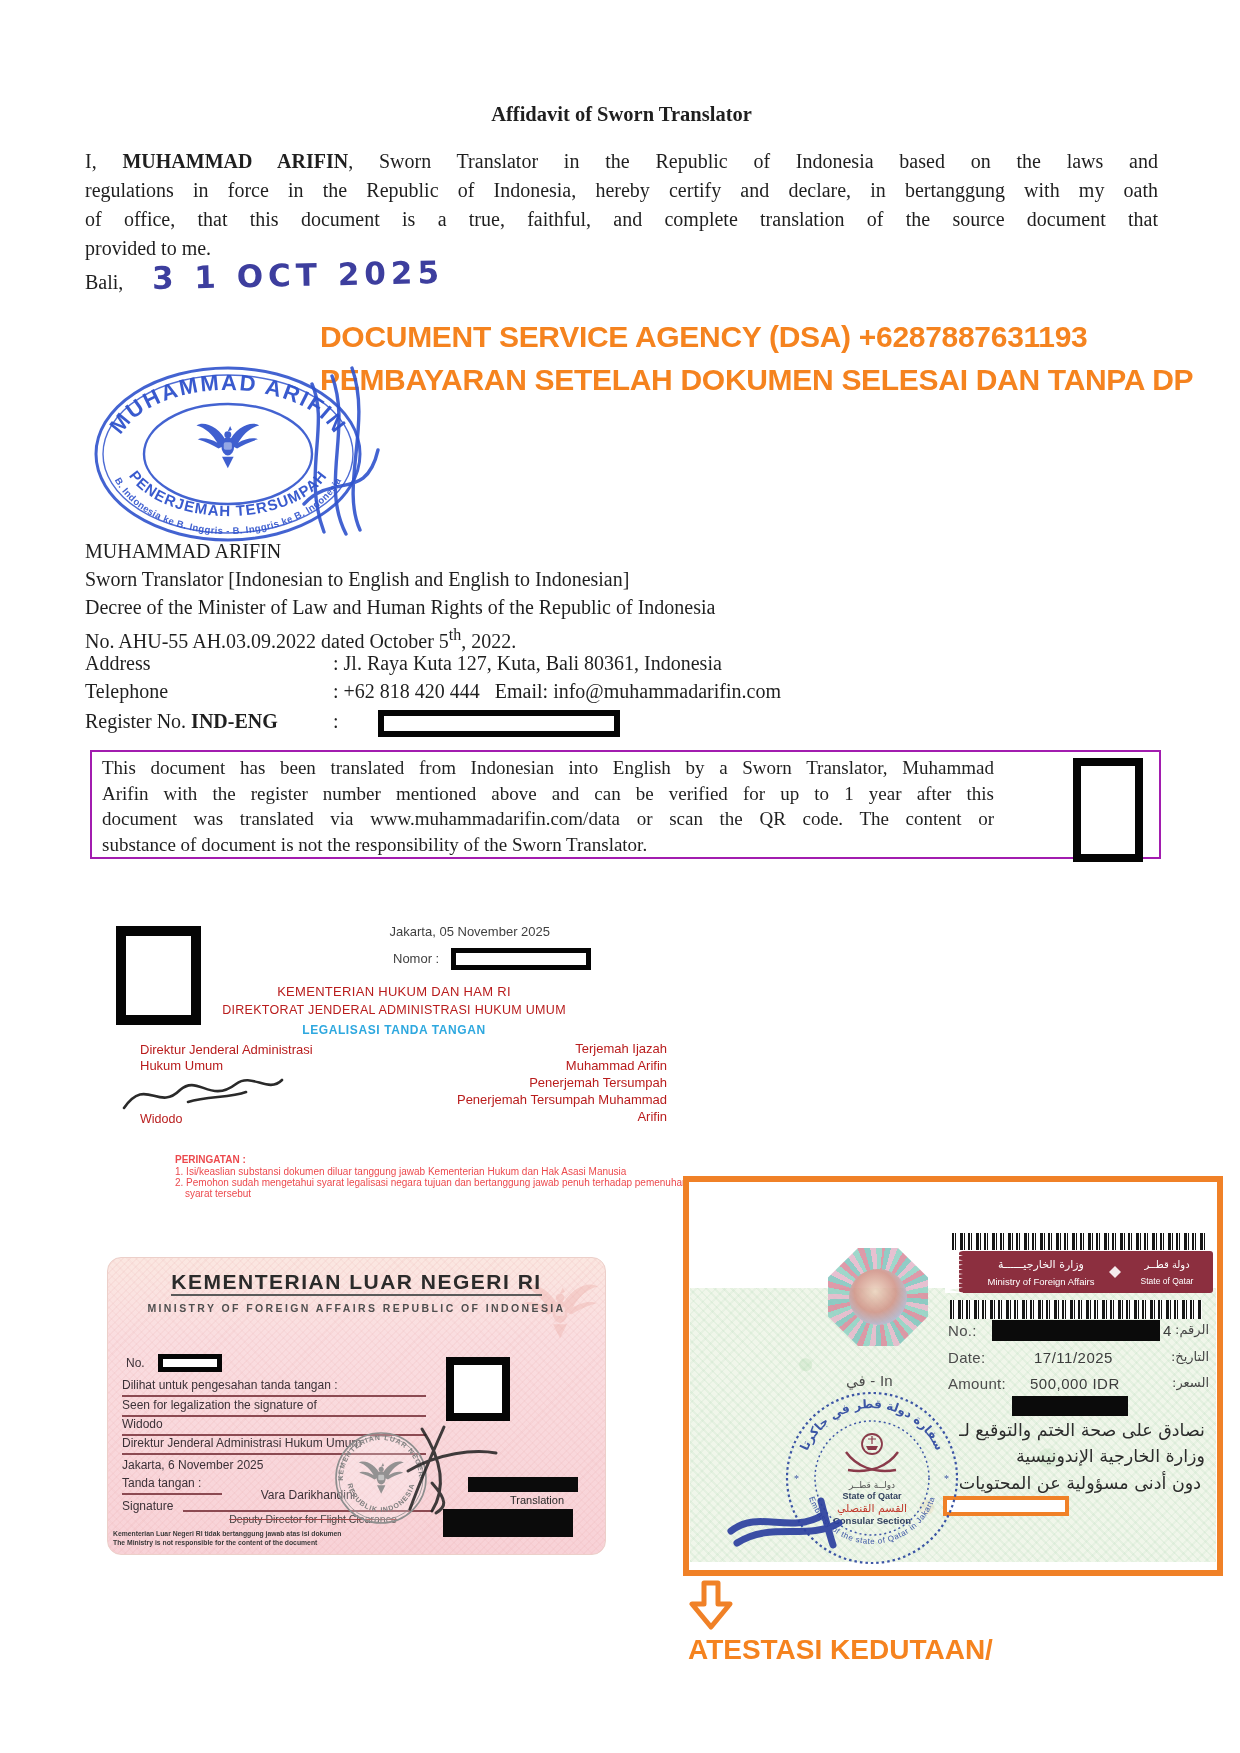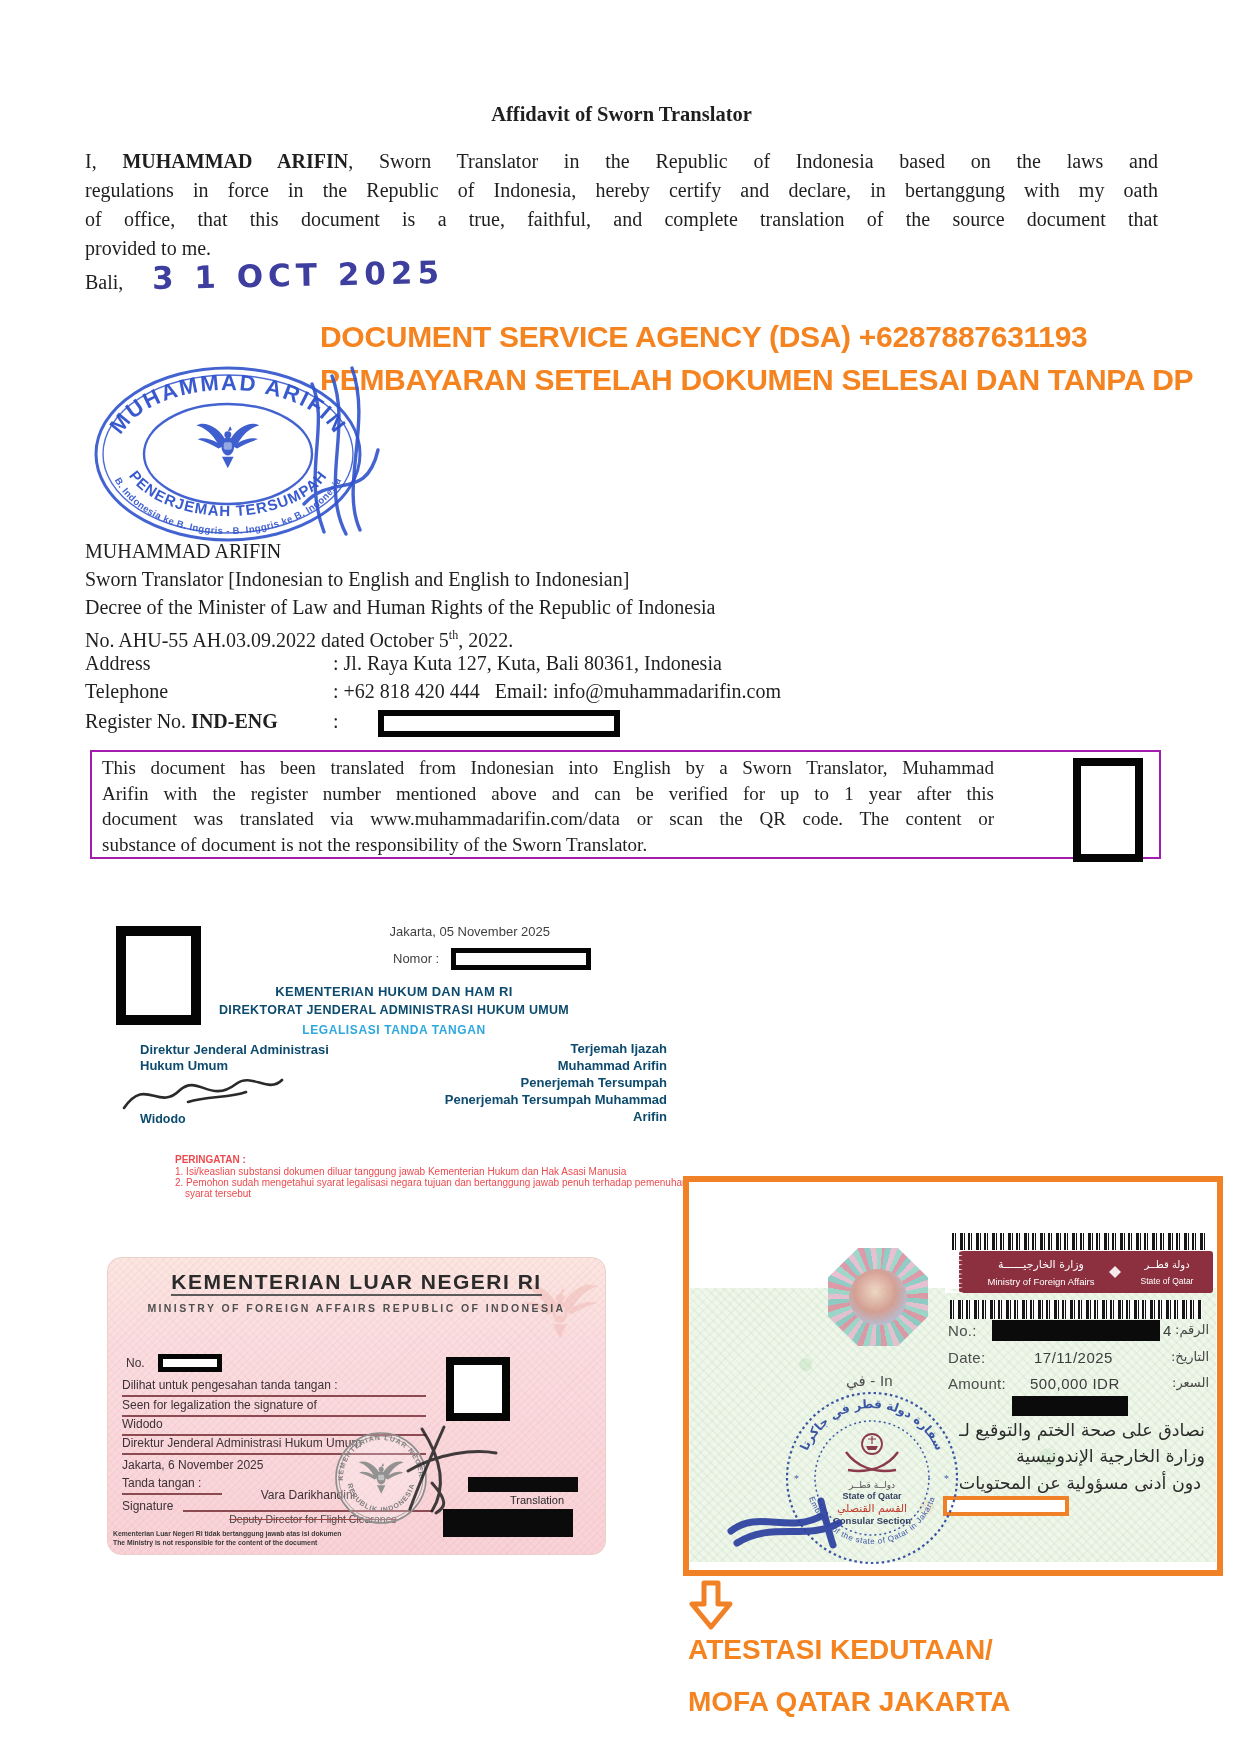--- a/index.html
+++ b/index.html
@@ -7,21 +7,21 @@
         font-family:"Liberation Serif",serif;color:#262626;}
   .abs{position:absolute;}
   .ser{font-size:20px;line-height:28px;color:#1f1f1f;}
   .jline{text-align:justify;text-align-last:justify;-moz-text-align-last:justify;}
   .sans{font-family:"Liberation Sans",sans-serif;}
   .arx{font-family:"DejaVu Sans",sans-serif;}
   .promo{font-family:"Liberation Sans",sans-serif;font-weight:700;font-size:30px;color:#f5831f;letter-spacing:-0.3px;white-space:nowrap;}
   .datestamp{font-family:"DejaVu Sans",sans-serif;font-weight:700;font-size:31px;color:#3d3e9e;letter-spacing:5px;transform:rotate(-1.2deg);white-space:nowrap;}
   .redact{background:#fff;border:8px solid #050505;box-sizing:content-box;}
   .solidbar{background:#0b0b0b;}
-  .ahu-b{font-family:"Liberation Sans",sans-serif;font-weight:700;color:#0c4a6e;}
+  .ahu-b{font-family:"Liberation Sans",sans-serif;font-weight:400;color:#b91c1c;}
   .ahu-n{font-family:"Liberation Sans",sans-serif;color:#3f3f3f;}
   .warn{font-family:"Liberation Sans",sans-serif;color:#ec4a4e;font-size:10px;line-height:11.5px;}
   .mofa-doc{border-radius:14px;overflow:hidden;border:1px solid #eccfc9;
     background:linear-gradient(180deg,#fbe7e1 0%,#fadde0 28%,#f8d2d7 100%);}
   .mofa-doc .tex{position:absolute;inset:0;
     background:repeating-linear-gradient(135deg,rgba(225,150,150,0.10) 0 1.5px,transparent 1.5px 5px),
                repeating-linear-gradient(45deg,rgba(225,160,160,0.08) 0 1.5px,transparent 1.5px 6px);}
   .mofa-t{font-family:"Liberation Sans",sans-serif;font-size:12px;color:#3b3137;}
   .uline{border-bottom:2px solid #8c4a52;padding-bottom:3px;}
   .qatar-box{border:6px solid #f08127;box-sizing:border-box;}
@@ -35,21 +35,21 @@
   .hologram{clip-path:polygon(30% 0,70% 0,100% 30%,100% 70%,70% 100%,30% 100%,0 70%,0 30%);
     background:repeating-conic-gradient(from 8deg,#7ec4bd 0deg 7deg,#e3b7c9 7deg 14deg,#8fd0c2 14deg 21deg,#d9899b 21deg 28deg);opacity:.85;}
   .holo-core{position:absolute;left:21%;top:21%;width:58%;height:58%;border-radius:50%;
     background:radial-gradient(circle at 45% 40%,#ecd2bd 0%,#cf9084 45%,#aab9da 78%,#86c6bd 100%);}
   .qfield{font-family:"Liberation Sans",sans-serif;font-size:15px;color:#4c4c4c;letter-spacing:.3px;}
   .qval{font-family:"Liberation Sans",sans-serif;font-size:15px;color:#3c3c3c;letter-spacing:.5px;}
   .qar{font-family:"DejaVu Sans",sans-serif;font-size:13px;color:#454545;direction:rtl;}
   .attest{font-family:"DejaVu Sans",sans-serif;font-size:17.5px;color:#2c2c2c;direction:rtl;white-space:nowrap;}
   .annot{font-family:"Liberation Sans",sans-serif;font-weight:700;font-size:28px;color:#f5831f;white-space:nowrap;}
   .strike{text-decoration:line-through;text-decoration-color:#a34444;}
-  sup{font-size:12px;}
+  sup{font-size:16px;}
 </style>
 </head>
 <body>
 
 <div id="page">
 
   <div class="abs ser" style="left:85px;top:100px;width:1073px;text-align:center;font-weight:700;font-size:20.5px;">Affidavit of Sworn Translator</div>
 
   <div class="abs ser jline" style="left:85px;top:147px;width:1073px;">
     <span>I, </span><b>MUHAMMAD ARIFIN</b><span>, Sworn Translator in the Republic of Indonesia based on the laws and</span>
@@ -285,15 +285,14 @@
 
     <svg class="abs" style="left:34px;top:311px;" width="132" height="62" viewBox="0 0 132 62">
       <path d="M8 38 C36 16 66 42 100 22 M14 50 C48 28 84 48 116 30 M98 8 C102 24 106 40 110 52" fill="none" stroke="#2b3f9e" stroke-width="7" stroke-linecap="round" opacity=".92"></path>
     </svg>
   </div>
 
   <svg class="abs" style="left:688px;top:1580px;" width="46" height="50" viewBox="0 0 46 50">
     <path d="M16,3 H30 V24 H42 L23,47 L4,24 H16 Z" fill="#fff" stroke="#f08127" stroke-width="5" stroke-linejoin="round"></path>
   </svg>
   <div class="abs annot" style="left:688px;top:1634px;">ATESTASI KEDUTAAN/</div>
-  <div class="abs annot" style="left:688px;top:1686px;">MOFA QATAR JAKARTA</div>
 
 </div>
 
 </body></html>

